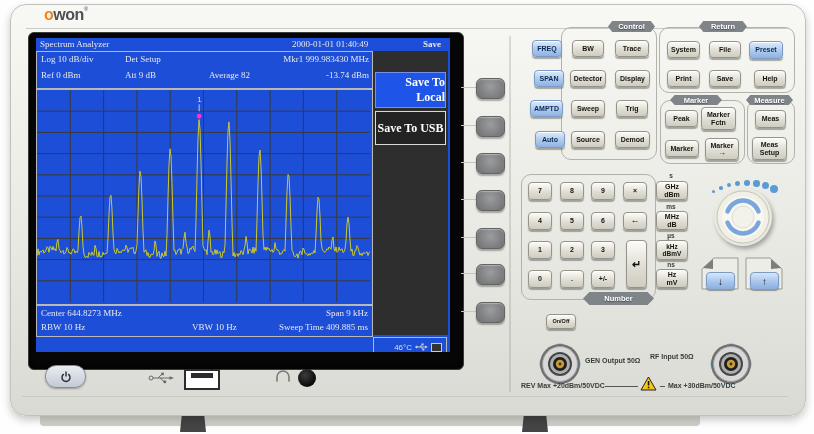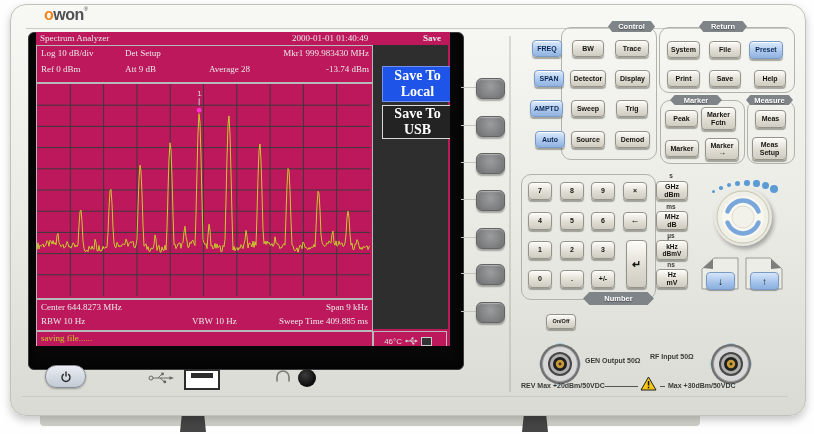--- a/index.html
+++ b/index.html
@@ -19,27 +19,27 @@
 
   
   .logo{position:absolute;left:44px;top:6px;z-index:2;font-weight:bold;font-size:16px;letter-spacing:-.5px;}
   .logo .o{color:#f08519;}
   .logo .rest{color:#4d4f52;}
   .logo .reg{font-size:6px;color:#4d4f52;vertical-align:9px;font-weight:normal;}
 
   
   .bezel{position:absolute;left:28px;top:32px;width:434px;height:336px;background:#070707;z-index:2;
          border-radius:6px;border:1px solid #3a3a3a;box-shadow:inset 0 0 10px #000;}
-  .scr{position:absolute;left:36px;top:32px;width:414px;height:314px;background:#be185d;z-index:3;
+  .scr{position:absolute;left:36px;top:38px;width:414px;height:314px;background:#1d4ed8;z-index:3;
        color:#e8e8e8;font-family:"Liberation Serif",serif;font-size:9px;overflow:hidden;}
   .scr .abs{position:absolute;white-space:nowrap;}
   .sbox{position:absolute;border:1px solid #b9b9b9;}
   .menu{position:absolute;left:337px;top:13px;width:75px;height:284px;background:#2e2e2e;}
   .mi{position:absolute;left:2px;width:69px;display:flex;align-items:center;justify-content:center;
-      font-weight:bold;font-size:14px;color:#fff;text-align:center;font-family:"Liberation Serif",serif;margin-left:7px;}
+      font-weight:bold;font-size:12px;color:#fff;text-align:right;font-family:"Liberation Serif",serif;}
   .mi-local{top:21px;height:34px;background:#1e55e8;border:1px solid #7490ee;}
   .mi-usb{top:60px;height:32px;background:#232323;border:1px solid #d9d9d9;}
   .mi-back{top:243px;height:32px;background:#232323;border:1px solid #d9d9d9;}
   .stmsg{color:#cbcb28;}
   .stic{display:inline-block;vertical-align:middle;}
   .monico{width:9px;height:7px;border:1px solid #ccc;background:#333;position:relative;}
   .monico:after{content:"";position:absolute;left:2px;top:7px;width:5px;height:2px;background:#ccc;}
 
   
   .skline{position:absolute;left:461px;width:15px;height:1px;background:#c6c6be;z-index:2;}
@@ -104,21 +104,21 @@
     <div class="abs" style="left:4px;top:1px">Spectrum Analyzer</div>
     <div class="abs" style="left:256px;top:1px">2000-01-01 01:40:49</div>
     <div class="abs" style="right:9px;top:1px;font-weight:bold">Save</div>
 
     <div class="sbox" style="left:0;top:13px;width:335px;height:36px">
       <div class="abs" style="left:4px;top:2px">Log 10 dB/div</div>
       <div class="abs" style="left:88px;top:2px">Det Setup</div>
       <div class="abs" style="right:3px;top:2px">Mkr1  999.983430 MHz</div>
       <div class="abs" style="left:4px;top:18px">Ref 0 dBm</div>
       <div class="abs" style="left:88px;top:18px">Att 9 dB</div>
-      <div class="abs" style="left:172px;top:18px">Average 28</div>
+      <div class="abs" style="left:172px;top:18px">Average 82</div>
       <div class="abs" style="right:3px;top:18px">-13.74 dBm</div>
     </div>
 
     <div class="sbox" style="left:0;top:51px;width:335px;height:214px">
       <svg id="graph-svg" width="333" height="212" viewBox="0 0 333 212">
           <line x1="33.3" y1="0" x2="33.3" y2="212" stroke="#3a3a3a" stroke-width="1"></line>
           <line x1="0" y1="21.2" x2="333" y2="21.2" stroke="#3a3a3a" stroke-width="1"></line>
           <line x1="66.6" y1="0" x2="66.6" y2="212" stroke="#3a3a3a" stroke-width="1"></line>
           <line x1="0" y1="42.4" x2="333" y2="42.4" stroke="#3a3a3a" stroke-width="1"></line>
           <line x1="99.9" y1="0" x2="99.9" y2="212" stroke="#3a3a3a" stroke-width="1"></line>
@@ -143,24 +143,21 @@
     </div>
 
     <div class="sbox" style="left:0;top:267px;width:335px;height:30px">
       <div class="abs" style="left:4px;top:2px">Center 644.8273 MHz</div>
       <div class="abs" style="right:4px;top:2px">Span 9 kHz</div>
       <div class="abs" style="left:4px;top:16px">RBW 10 Hz</div>
       <div class="abs" style="left:155px;top:16px">VBW 10 Hz</div>
       <div class="abs" style="right:4px;top:16px">Sweep Time 409.885 ms</div>
     </div>
 
-    <div class="sbox" style="left:0;top:299px;width:335px;height:14px">
-      <div class="abs stmsg" style="left:4px;top:1px">saving file......</div>
-    </div>
-    <div class="sbox" style="left:337px;top:299px;width:74px;height:20px;display:flex;align-items:center;justify-content:flex-end;gap:3px;padding-right:14px;box-sizing:border-box">
+    <div class="sbox" style="left:337px;top:299px;width:74px;height:20px;display:flex;align-items:center;justify-content:flex-end;gap:3px;padding-right:4px;box-sizing:border-box">
       <span style="font-size:8px;color:#ddd;font-family:'Liberation Sans',sans-serif">46°C</span>
       <svg class="stic" width="13" height="8" viewBox="0 0 13 8">
         <circle cx="1.6" cy="4" r="1.3" fill="#ccc"></circle>
           <line x1="2.5" y1="4" x2="11" y2="4" stroke="#ccc" stroke-width="1"></line>
         <polygon points="13,4 10,2.6 10,5.4" fill="#ccc"></polygon>
           <line x1="5" y1="4" x2="7" y2="1.5" stroke="#ccc" stroke-width="1"></line>
         <rect x="6.6" y="0.4" width="2" height="2" fill="#ccc"></rect>
           <line x1="6" y1="4" x2="8" y2="6.5" stroke="#ccc" stroke-width="1"></line>
         <circle cx="8.4" cy="6.6" r="1.1" fill="#ccc"></circle>
       </svg>

